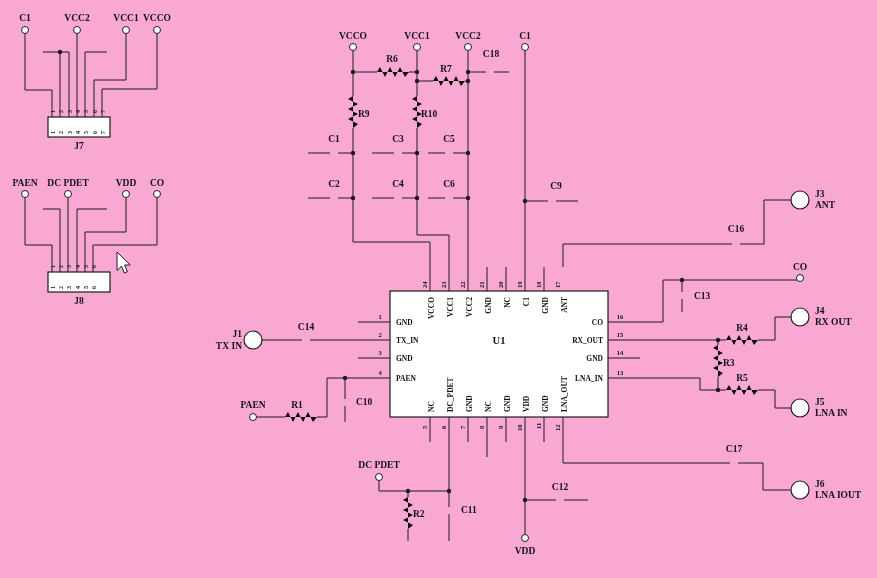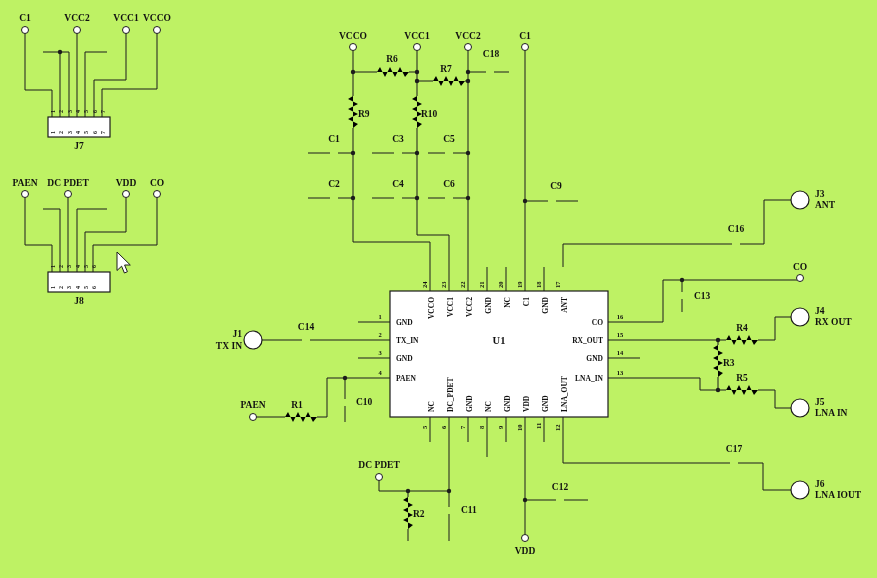--- a/index.html
+++ b/index.html
@@ -1,16 +1,16 @@
 <!DOCTYPE html>
 <html><head>
 <meta charset="utf-8">
 <style>
   html,body{margin:0;padding:0;background:#ffffff;}
-  .canvas{width:877px;height:578px;position:relative;background:#bef264;}
+  .canvas{width:877px;height:578px;position:relative;background:#f9a8d4;}
   svg{display:block;}
   .w{stroke:#1c1c1c;stroke-width:1;fill:none;}
   .box{fill:#ffffff;stroke:#1c1c1c;stroke-width:1.2;}
   .dot{fill:#1c1c1c;stroke:none;}
   .tc{fill:#ffffff;stroke:#1c1c1c;stroke-width:1;}
   .port{fill:#ffffff;stroke:#1c1c1c;stroke-width:1.2;}
   text{font-family:"Liberation Serif","DejaVu Serif",serif;font-weight:bold;fill:#111;}
   .lbl{font-size:9.5px;text-anchor:middle;}
   .lbls{font-size:9.5px;text-anchor:start;}
   .lble{font-size:9.5px;text-anchor:end;}

